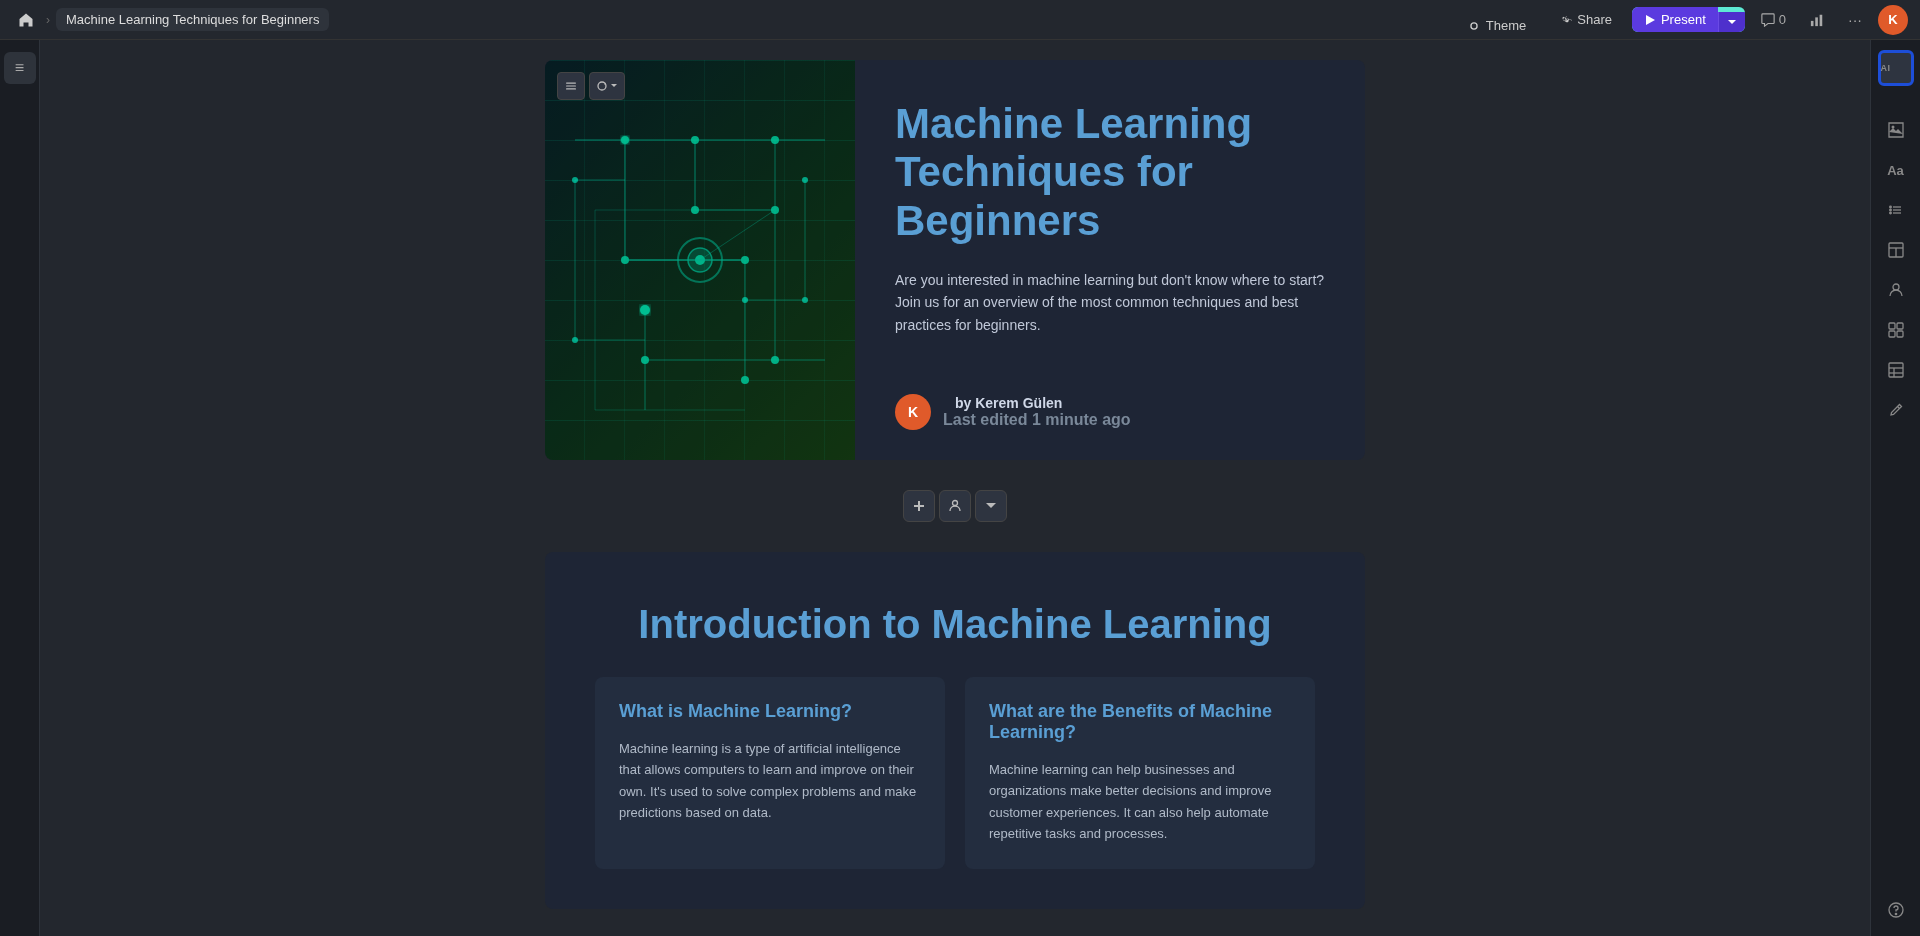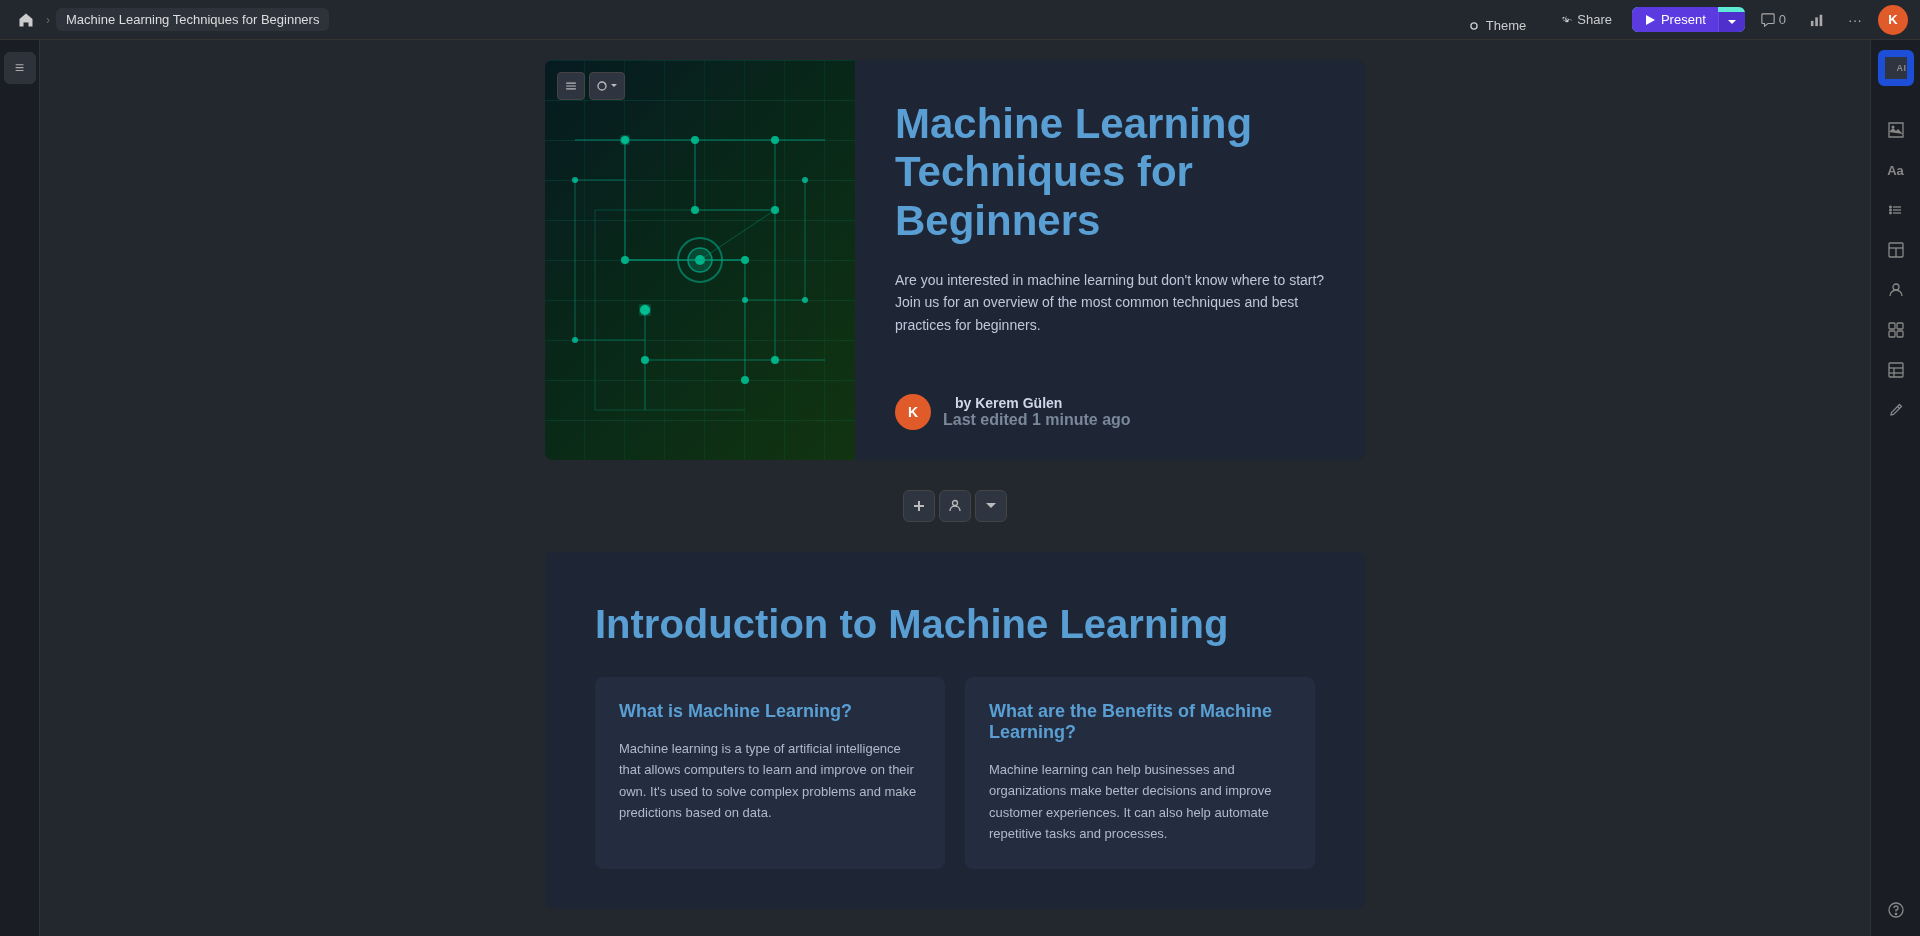--- a/index.html
+++ b/index.html
@@ -306,21 +306,21 @@
       width: 820px;
       background: #1e2535;
       border-radius: 8px;
       padding: 50px 50px 40px;
     }
     .slide2-title {
       font-size: 40px;
       font-weight: 700;
       color: #5a9fd4;
       margin-bottom: 30px;
-      text-align: left;
+      text-align: center;
     }
     .slide2-cards {
       display: flex;
       gap: 20px;
     }
     .slide2-card {
       flex: 1;
       background: #232d3f;
       border-radius: 8px;
       padding: 24px;
@@ -362,23 +362,23 @@
     .rs-btn-label {
       font-size: 9px;
       color: #888;
       font-weight: 600;
       letter-spacing: 0.5px;
     }
     .rs-ai {
       width: 36px; height: 36px;
       border-radius: 6px;
       background: #2e3440;
-      display: flex; flex-direction: column; align-items: flex-end; justify-content: center;
-      cursor: pointer;
-      border: 7px solid #1d4ed8;
+      display: flex; flex-direction: column; align-items: flex-start; justify-content: center;
+      cursor: pointer;
+      border: 3px solid #1d4ed8;
       gap: 1px;
     }
     .rs-help {
       margin-top: auto;
       margin-bottom: 8px;
     }
   </style>
 </head>
 <body>
 

